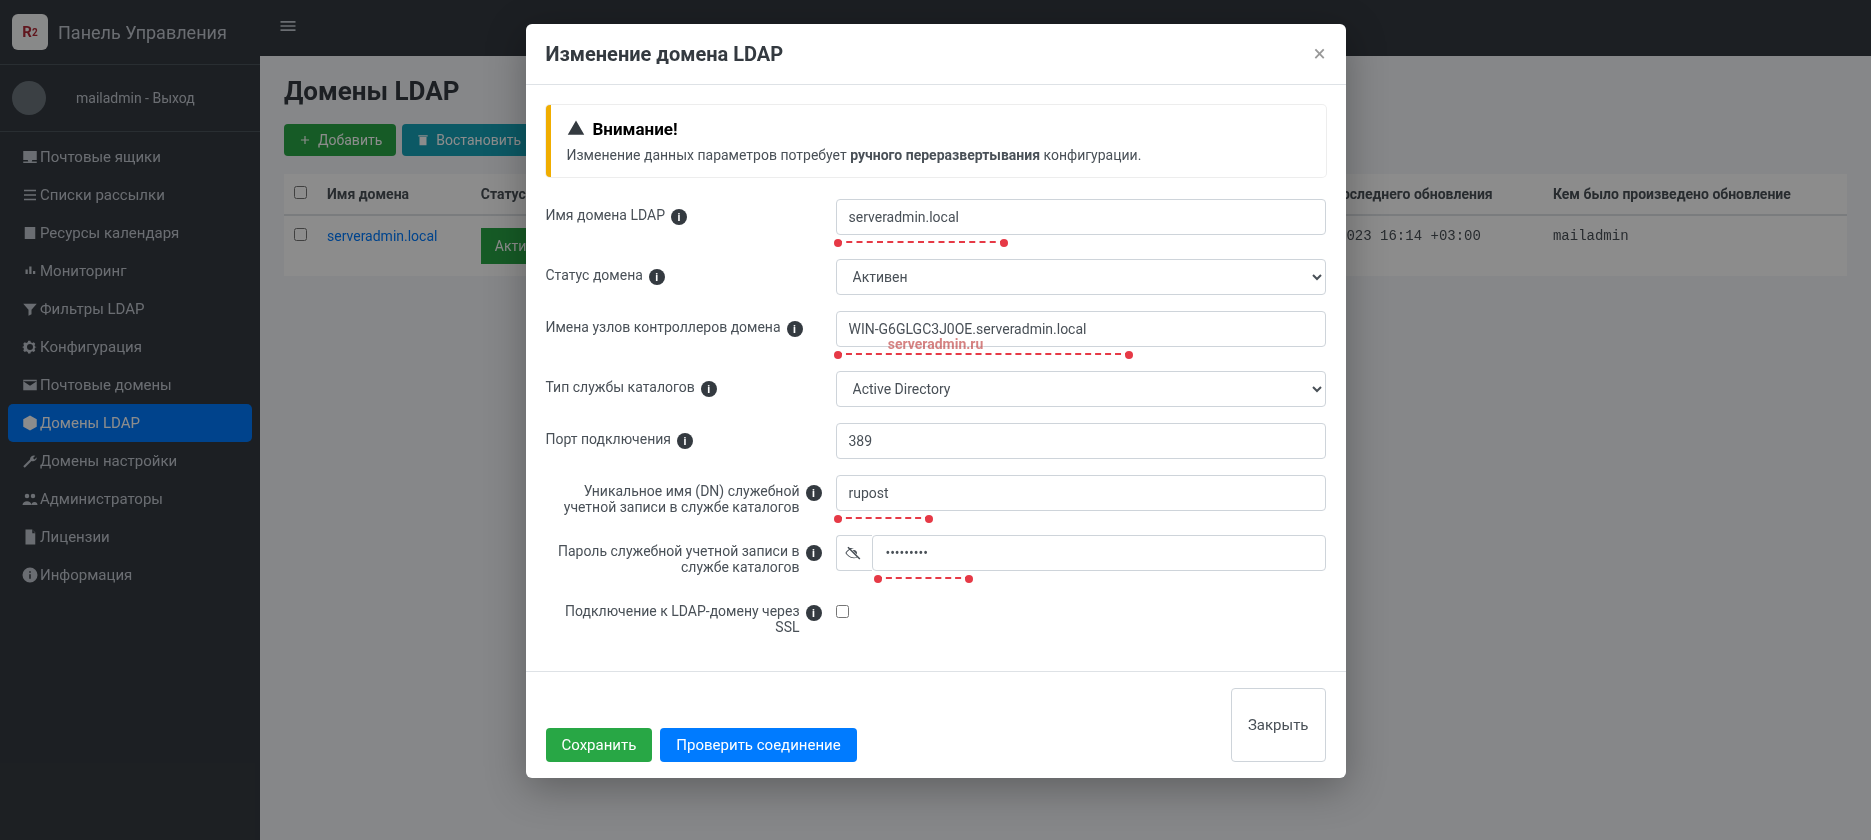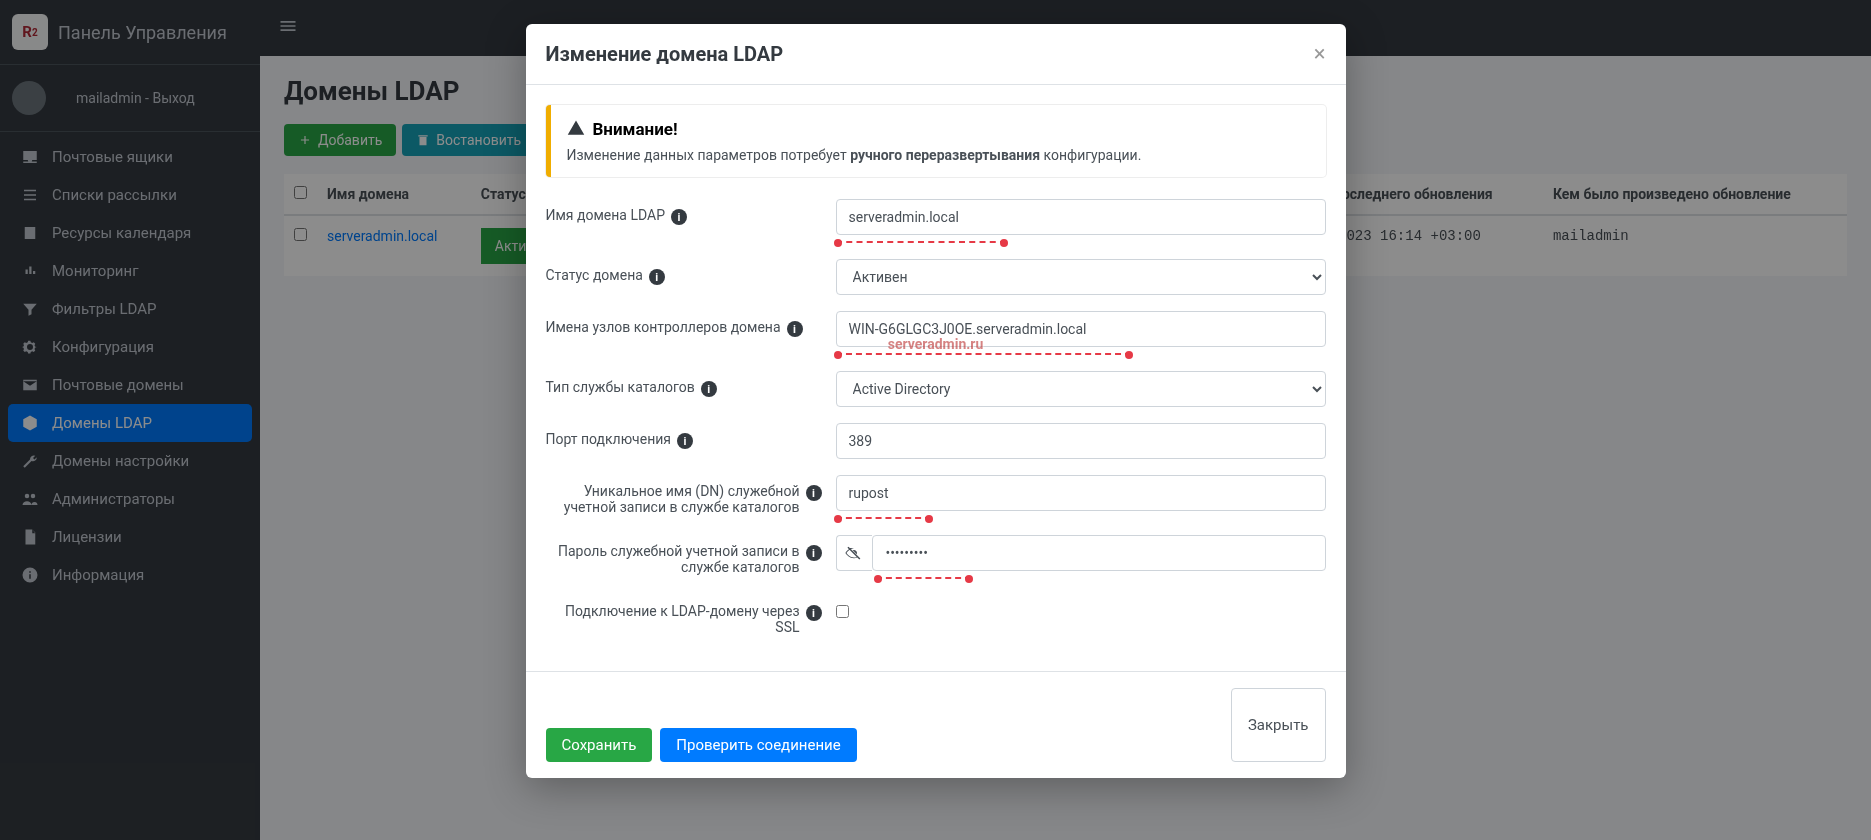--- a/index.html
+++ b/index.html
@@ -10,21 +10,21 @@
 .brand { display: flex; align-items: center; gap: 10px; padding: 14px 12px; border-bottom: 1px solid #4b545c; }
 .brand-logo { width: 36px; height: 36px; background: #f8f9fa; border-radius: 6px; display: flex; align-items: center; justify-content: center; font-weight: 700; color: #b02a37; font-size: 15px; }
 .brand-logo sup{font-size:10px;}
 .brand-text { color: #c2c7d0; font-size: 18px; }
 
 .user-panel { display: flex; align-items: center; gap: 10px; padding: 16px 12px; border-bottom: 1px solid #4b545c; }
 .user-avatar { width: 34px; height: 34px; border-radius: 50%; background: #6c757d; }
 .user-info { color: #c2c7d0; font-size: 14px; margin-left: 20px; }
 
 .nav { list-style: none; padding: 6px 8px; }
-.nav-item { display: flex; gap: 12px; padding: 10px 12px; border-radius: 5px; cursor: pointer; font-size: 15px; color: #c2c7d0; }
+.nav-item { display: flex; padding: 10px 12px; border-radius: 5px; cursor: pointer; font-size: 15px; color: #c2c7d0; }
 .nav-item.active { background: #007bff; color: #fff; }
 .nav-icon { width: 20px; display:flex; align-items:center; justify-content:center; }
 .nav-icon svg { fill: currentColor; width:18px;height:18px;}
 
 .main { flex: 1; display: flex; flex-direction: column; }
 .topbar { height: 56px; background: #343a40; display: flex; align-items: center; padding: 0 18px; }
 .menu-toggle { color: #c2c7d0; cursor: pointer; }
 .menu-toggle svg{width:20px;height:20px;fill:currentColor;}
 
 .content { padding: 20px 24px; }

